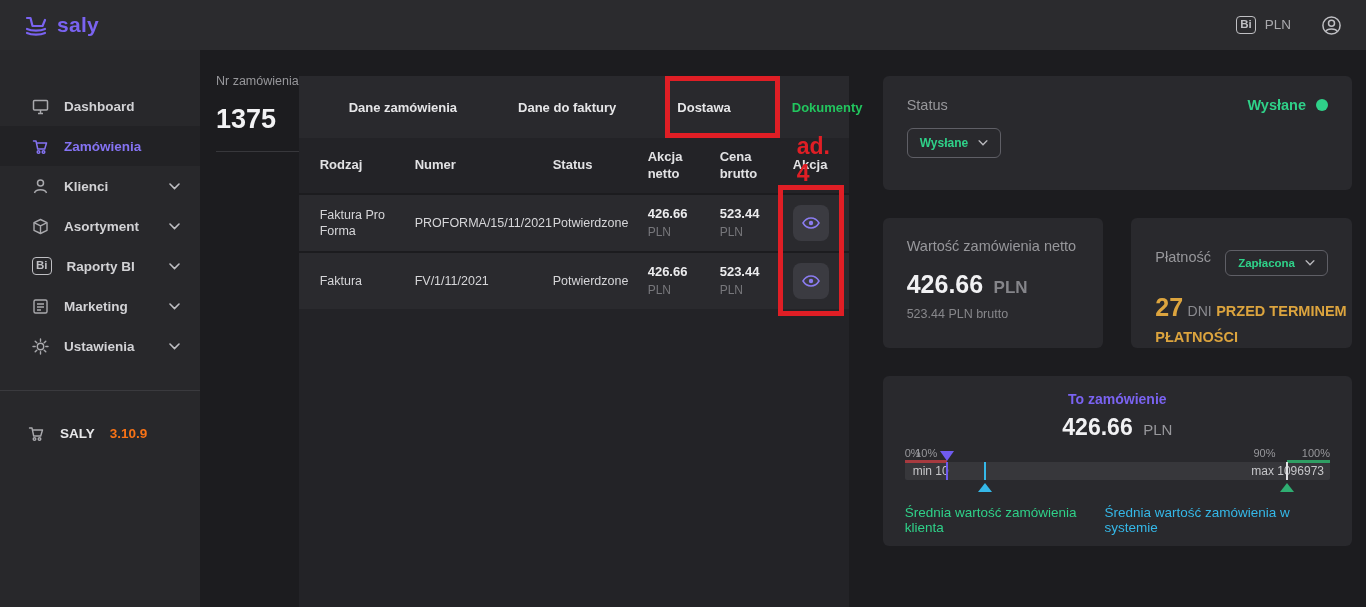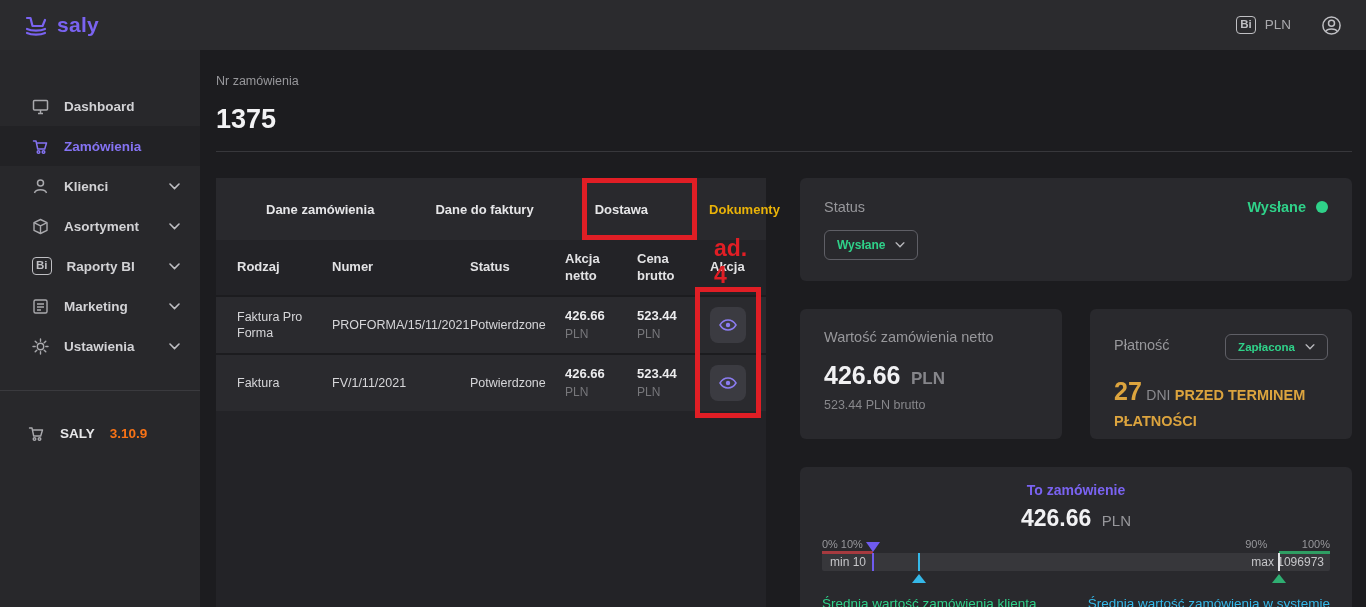--- a/index.html
+++ b/index.html
@@ -23,34 +23,34 @@
   .side-item.active { background:#222225; color:#8573f3; }
   .side-item.active svg { stroke:#8573f3; }
   .side-chevron { margin-left:auto; color:#bfbfc3; display:inline-flex; }
   .side-divider { border-top:1px solid #3a3a3e; margin:24px 0 0 0; }
   .side-footer { display:flex; align-items:center; gap:15px; padding:0 28px; margin-top:22px; height:40px; font-size:13.5px; font-weight:bold; }
   .side-footer svg { stroke:#a9a9ad; }
   .app-name { color:#e8e8ea; }
   .app-version { color:#f97316; }
 
   
-  .main { flex:1; padding:0 14px 0 16px; display:flex; flex-direction:column; }
+  .main { flex:1; padding:0 14px 0 16px; display:flex; flex-direction:row; }
   .page-head { display:flex; align-items:flex-start; padding-top:24px; height:102px; border-bottom:1px solid #37373b; }
   .order-label { font-size:12.5px; color:#97979b; }
   .order-number { font-size:27px; font-weight:bold; color:#f2f2f4; margin-top:16px; }
   .more-btn { margin-left:auto; margin-top:13px; background:#3f4146; border:none; color:#eaeaec; font-family:inherit; font-size:13px; font-weight:bold; height:34px; padding:0 16px; border-radius:4px; display:inline-flex; align-items:center; gap:14px; cursor:pointer; }
   .more-btn .chev { color:#cfcfd3; display:inline-flex; }
 
   .content { display:flex; gap:34px; margin-top:26px; flex:1; min-height:0; }
 
   
   .panel { width:550px; flex-shrink:0; position:relative; display:flex; flex-direction:column; }
   .tabbar { background:#29292d; height:62px; display:flex; align-items:center; gap:33px; padding:0 22px; flex-shrink:0; }
   .tab { font-size:13px; font-weight:bold; color:#e6e6e8; cursor:pointer; white-space:nowrap;padding-left:28px; }
-  .tab.active { color:#eab308; }
+  .tab.active { color:#22c55e; }
   .tgrid { display:grid; grid-template-columns:95px 138px 95px 72px 73px 1fr; padding:0 21px; align-items:center; }
   .thead { background:#232327; height:55px; font-size:13px; font-weight:bold; color:#e2e2e4; flex-shrink:0; }
   .th.narrow { max-width:48px; line-height:1.25; }
   .t-row { background:#2a2a2e; min-height:58px; border-top:2px solid #1c1c1f; font-size:12.5px; color:#d6d6d9; flex-shrink:0; }
   .cell { padding-right:8px; line-height:1.3; }
   .price .val { display:block; color:#ececee; font-weight:bold; font-size:13px; }
   .price .unit { display:block; color:#77777b; font-size:12px; margin-top:2px; }
   .eye-btn { width:36px; height:36px; border-radius:8px; background:#3b3b41; border:none; display:flex; align-items:center; justify-content:center; cursor:pointer; }
   .panel-rest { flex:1; background:#232327; }
 
@@ -71,21 +71,21 @@
   .select-btn { display:inline-flex; align-items:center; gap:10px; border:1px solid #5f5f66; border-radius:6px; padding:0 12px; height:30px; background:transparent; color:#2fd189; font-family:inherit; font-size:12px; font-weight:bold; cursor:pointer; margin-top:15px; }
   .select-btn .chev { color:#b9b9bd; display:inline-flex; }
 
   .cards-row { display:flex; gap:28px; height:130px; }
   .cards-row .card { flex:1; padding:20px 24px; min-width:0; }
   .big-value { margin-top:16px; }
   .big-value .num { font-size:25px; font-weight:bold; color:#f1f1f3; }
   .big-value .unit { font-size:17px; font-weight:bold; color:#85858a; margin-left:6px; }
   .gross { margin-top:8px; font-size:12.5px; color:#87878b; }
 
-  .pay-select { margin-top:5px; height:26px; font-size:11.5px; }
+  .pay-select { margin-top:12px; height:26px; font-size:11.5px; }
   .pay-msg { margin-top:13px; width:225px; line-height:1.45; }
   .pay-days { font-size:25px; font-weight:bold; color:#dca43e; }
   .pay-dni { font-size:14px; font-weight:normal; color:#8a8a8f; }
   .pay-text { font-size:14.5px; font-weight:bold; color:#dca43e; }
 
   .gauge-card { height:170px; padding:15px 22px; }
   .gauge-title { text-align:center; color:#7a63f1; font-size:14px; font-weight:bold; }
   .gauge-value { text-align:center; margin-top:7px; }
   .gauge-value .num { font-size:23px; font-weight:bold; color:#f1f1f3; }
   .gauge-value .unit { font-size:15px; color:#97979b; margin-left:6px; }

